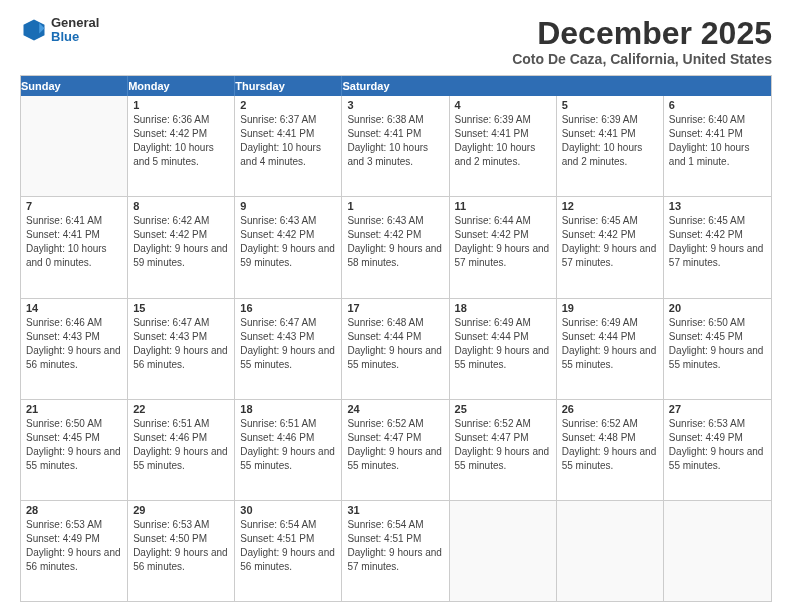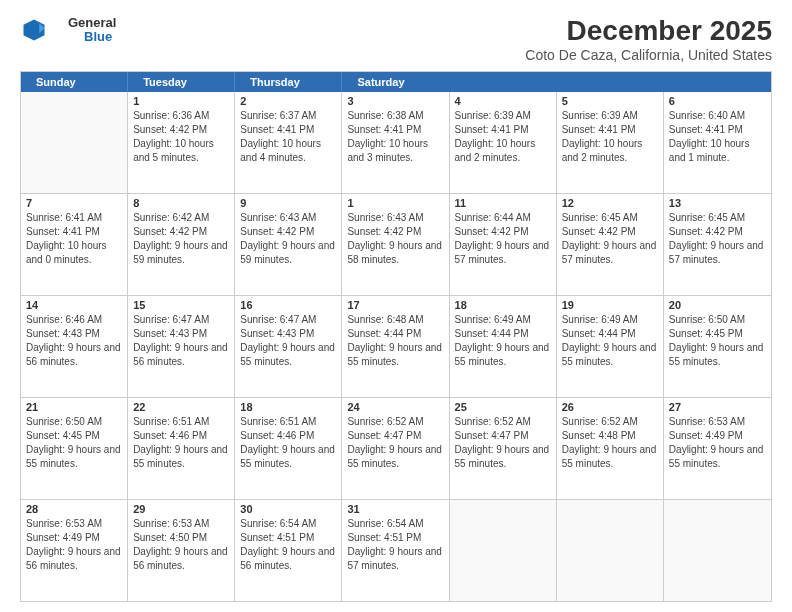--- a/index.html
+++ b/index.html
@@ -19,64 +19,65 @@
     }
     .header {
       display: flex;
       justify-content: space-between;
       align-items: flex-start;
       margin-bottom: 8px;
     }
     .logo {
       display: flex;
       align-items: center;
-      gap: 20px;
+      gap: 3px;
     }
     .logo-text {
       display: flex;
       flex-direction: column;
       font-size: 13px;
       font-weight: bold;
       line-height: 1.1;
     }
     .logo-general { color: #333; }
-    .logo-blue { color: #1a6db5; margin-left: 16px; }
+    .logo-blue { color: #1a6db5; }
     .logo-icon {
       width: 28px;
       height: 28px;
     }
     .title-block {
       text-align: right;
     }
     .main-title {
-      font-size: 28px;
+      font-size: 32px;
       font-weight: bold;
       color: #333;
       line-height: 1.1;
     }
     .subtitle {
       font-size: 14px;
       color: #555;
+      font-weight: bold;
     }
     .calendar {
       flex: 1;
       display: flex;
       flex-direction: column;
       border: 1px solid #ccc;
     }
     .cal-header-row {
       display: grid;
       grid-template-columns: repeat(7, 1fr);
       background: #2e6db4;
     }
     .cal-header-cell {
       color: #fff;
       font-size: 11px;
       font-weight: bold;
-      padding: 4px 15px;
+      padding: 4px 0;
       text-align: left;
       border-right: 1px solid #4a85c5;
     }
     .cal-header-cell:last-child { border-right: none; }
     .cal-body {
       flex: 1;
       display: flex;
       flex-direction: column;
     }
     .cal-week {
@@ -127,21 +128,21 @@
     </div>
     <div class="title-block">
       <div class="main-title">December 2025</div>
       <div class="subtitle">Coto De Caza, California, United States</div>
     </div>
   </div>
 
   <div class="calendar">
     <div class="cal-header-row">
     <div class="cal-header-cell">Sunday</div>
-        <div class="cal-header-cell">Tuesday</div>
+        <div class="cal-header-cell">Monday</div>
         <div class="cal-header-cell">Thursday</div>
         <div class="cal-header-cell">Saturday</div>
       </div>
     <div class="cal-body">
     <div class="cal-week">
           <div class="cal-cell empty"></div>
           <div class="cal-cell">
             <span class="day-number">1</span>
             <div class="day-info">Sunrise: 6:36 AM<br>Sunset: 4:42 PM<br>Daylight: 10 hours and 5 minutes.</div>
           </div>

